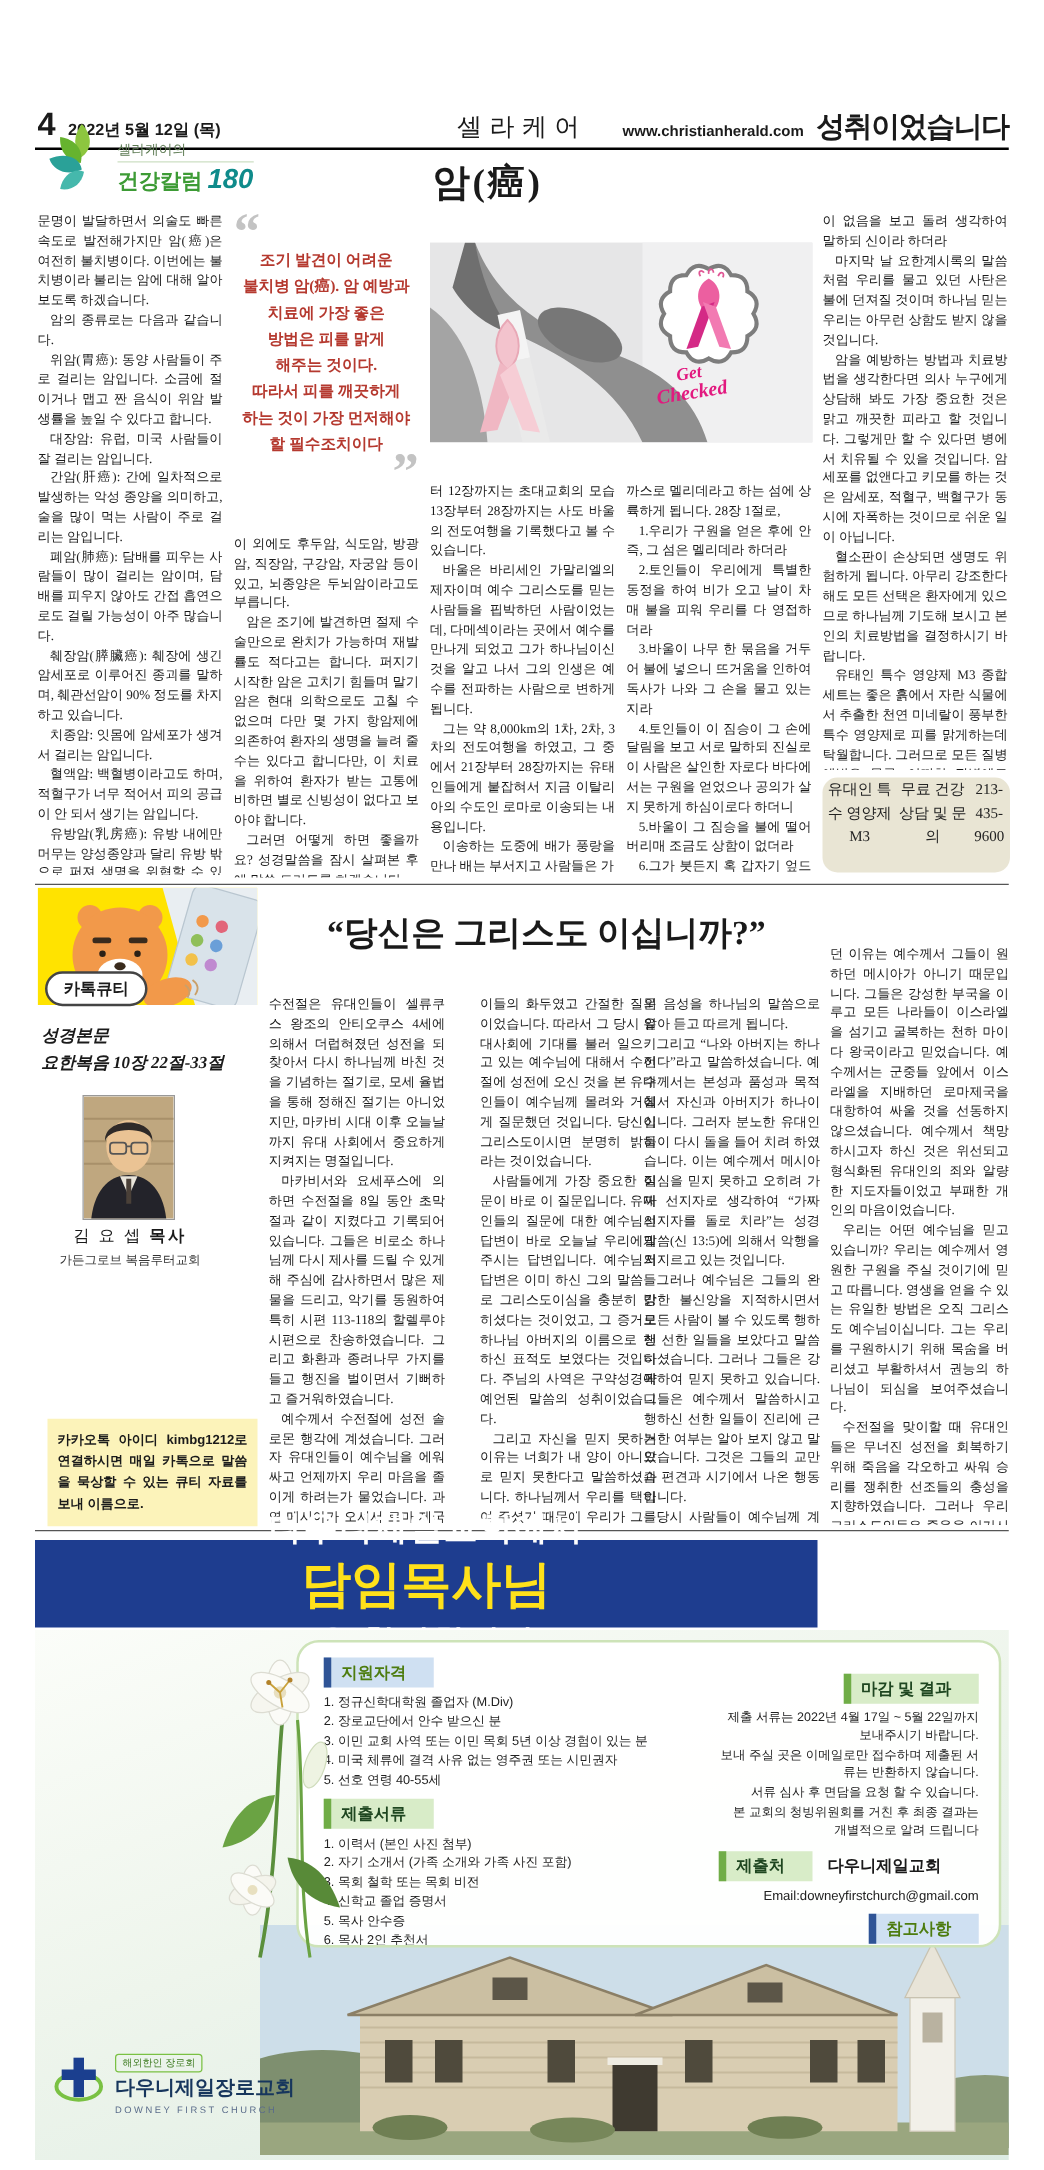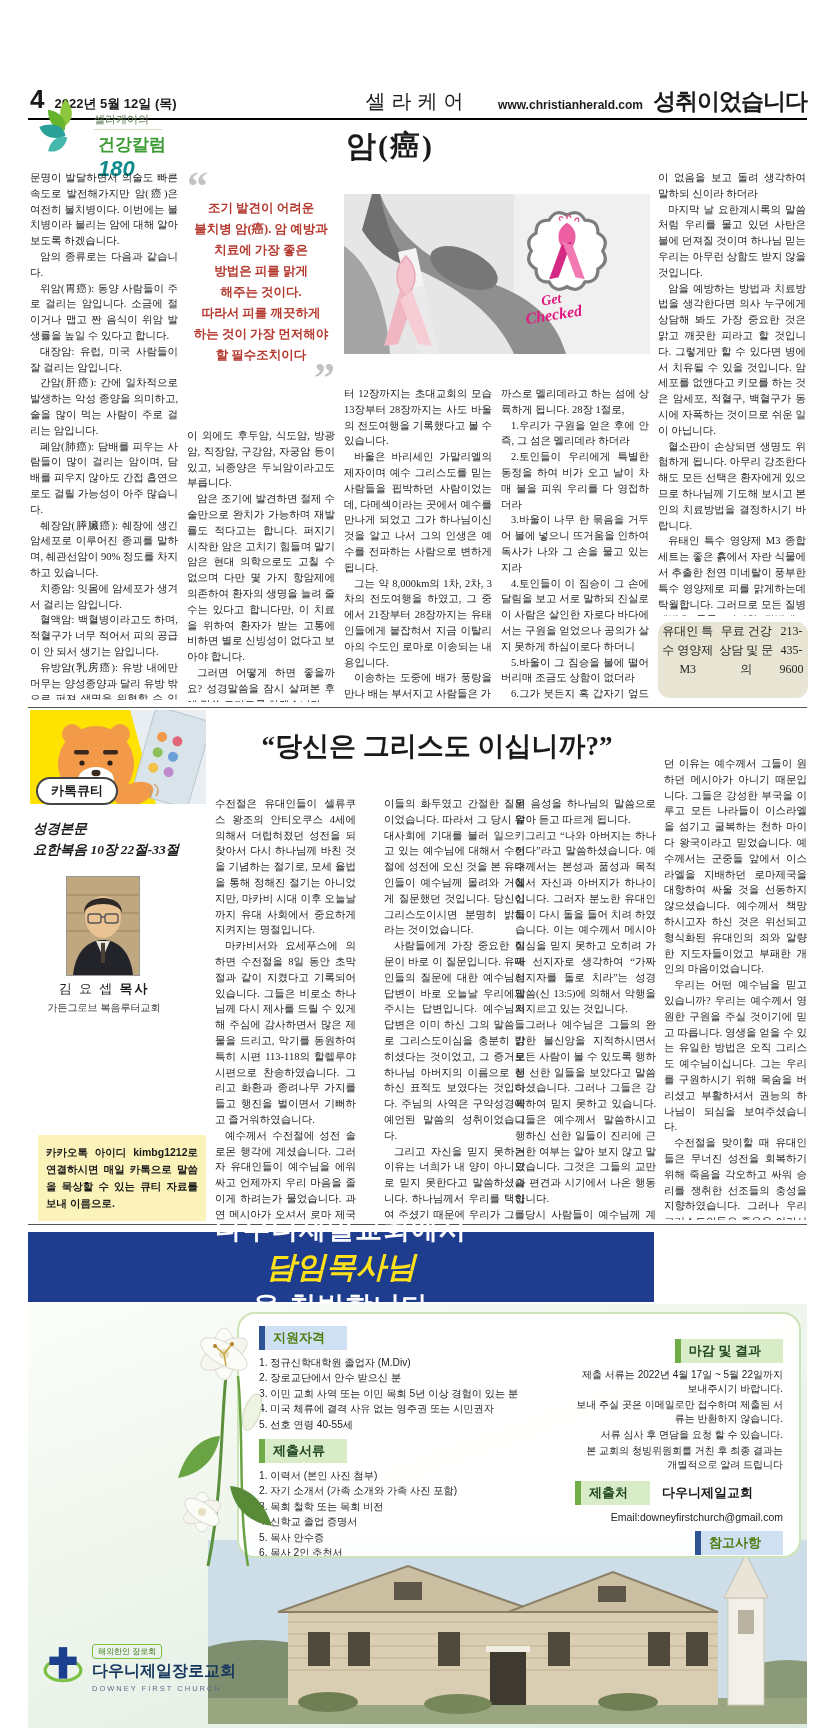--- a/index.html
+++ b/index.html
@@ -65,21 +65,21 @@
   .kakao-box{left:38px;top:1135px;width:152px;background:#fcf3ba;padding:9px 8px;
              font-family:"Liberation Sans",sans-serif;font-size:10.5px;font-weight:bold;
              line-height:17px;text-align:justify;word-break:break-all;}
 
   .a2-title{left:437px;transform:translateX(-50%);top:728px;font-size:27px;font-weight:bold;white-space:nowrap;}
 
   
   .ad-banner{left:28px;top:1232px;width:626px;height:70px;background:#1e3d8f;display:flex;
              align-items:center;justify-content:center;font-family:"Liberation Sans",sans-serif;color:#fff;flex-direction:column;}
   .ad-banner .pre,.ad-banner .post{font-size:27px;font-weight:bold;letter-spacing:1px;}
-  .ad-banner .hl{font-size:30px;font-weight:900;color:#ffe11a;margin:0 4px;font-style:italic;}
+  .ad-banner .hl{font-size:40px;font-weight:900;color:#ffe11a;margin:0 4px;}
   .ad-bg{left:28px;top:1304px;width:779px;height:424px;
          background:linear-gradient(160deg,#fbfdf9 0%,#eef5ec 45%,#dcebe2 100%);overflow:hidden;}
   .ad-box{left:237px;top:1312px;width:560px;height:242px;background:rgba(255,255,255,.95);
           border:2px solid #cde3b8;border-radius:18px;z-index:2;overflow:hidden;}
   .ad-col-l{position:absolute;left:20px;top:12px;width:298px;}
   .ad-col-r{position:absolute;left:336px;top:25px;width:208px;text-align:right;}
   .ad-label{display:inline-block;font-family:"Liberation Sans",sans-serif;font-size:13px;font-weight:bold;
             padding:3px 22px 3px 8px;margin-bottom:5px;}
   .lbl-blue{background:#cfe0f2;border-left:6px solid #2f5496;color:#4d7c0f;}
   .lbl-green{background:#d8ecc8;border-left:6px solid #70ad47;color:#1e4620;}
@@ -116,21 +116,21 @@
     <span>
       <svg width="52" height="62" viewBox="0 0 60 68">
         <path d="M34 2 C44 12 44 26 33 33 C26 24 26 12 34 2Z" fill="#8dc63f"></path>
         <path d="M14 14 C28 16 36 26 33 38 C21 37 13 27 14 14Z" fill="#66b32e"></path>
         <path d="M4 34 C18 28 32 32 34 44 C22 50 8 46 4 34Z" fill="#2aa198"></path>
         <path d="M14 62 C16 50 26 42 36 46 C34 58 24 64 14 62Z" fill="#45b8ac"></path>
       </svg>
     </span>
     <span class="hc-logo-text">
       <span class="hc-logo-top" style="display:block">셀라케어의</span>
-      <span style="display:flex;align-items:baseline;flex-direction:column;">
+      <span style="display:flex;align-items:baseline;">
         <span class="hc-logo-main">건강칼럼</span>
         <span class="hc-logo-num">180</span>
       </span>
     </span>
   </div>
 
   <div class="abs a1-title">암(癌)</div>
 
   <div class="col" style="left:30px;top:170px;height:530px;">
       <p>문명이 발달하면서 의술도 빠른 속도로 발전해가지만 암(癌)은 여전히 불치병이다. 이번에는 불치병이라 불리는 암에 대해 알아보도록 하겠습니다.</p>

